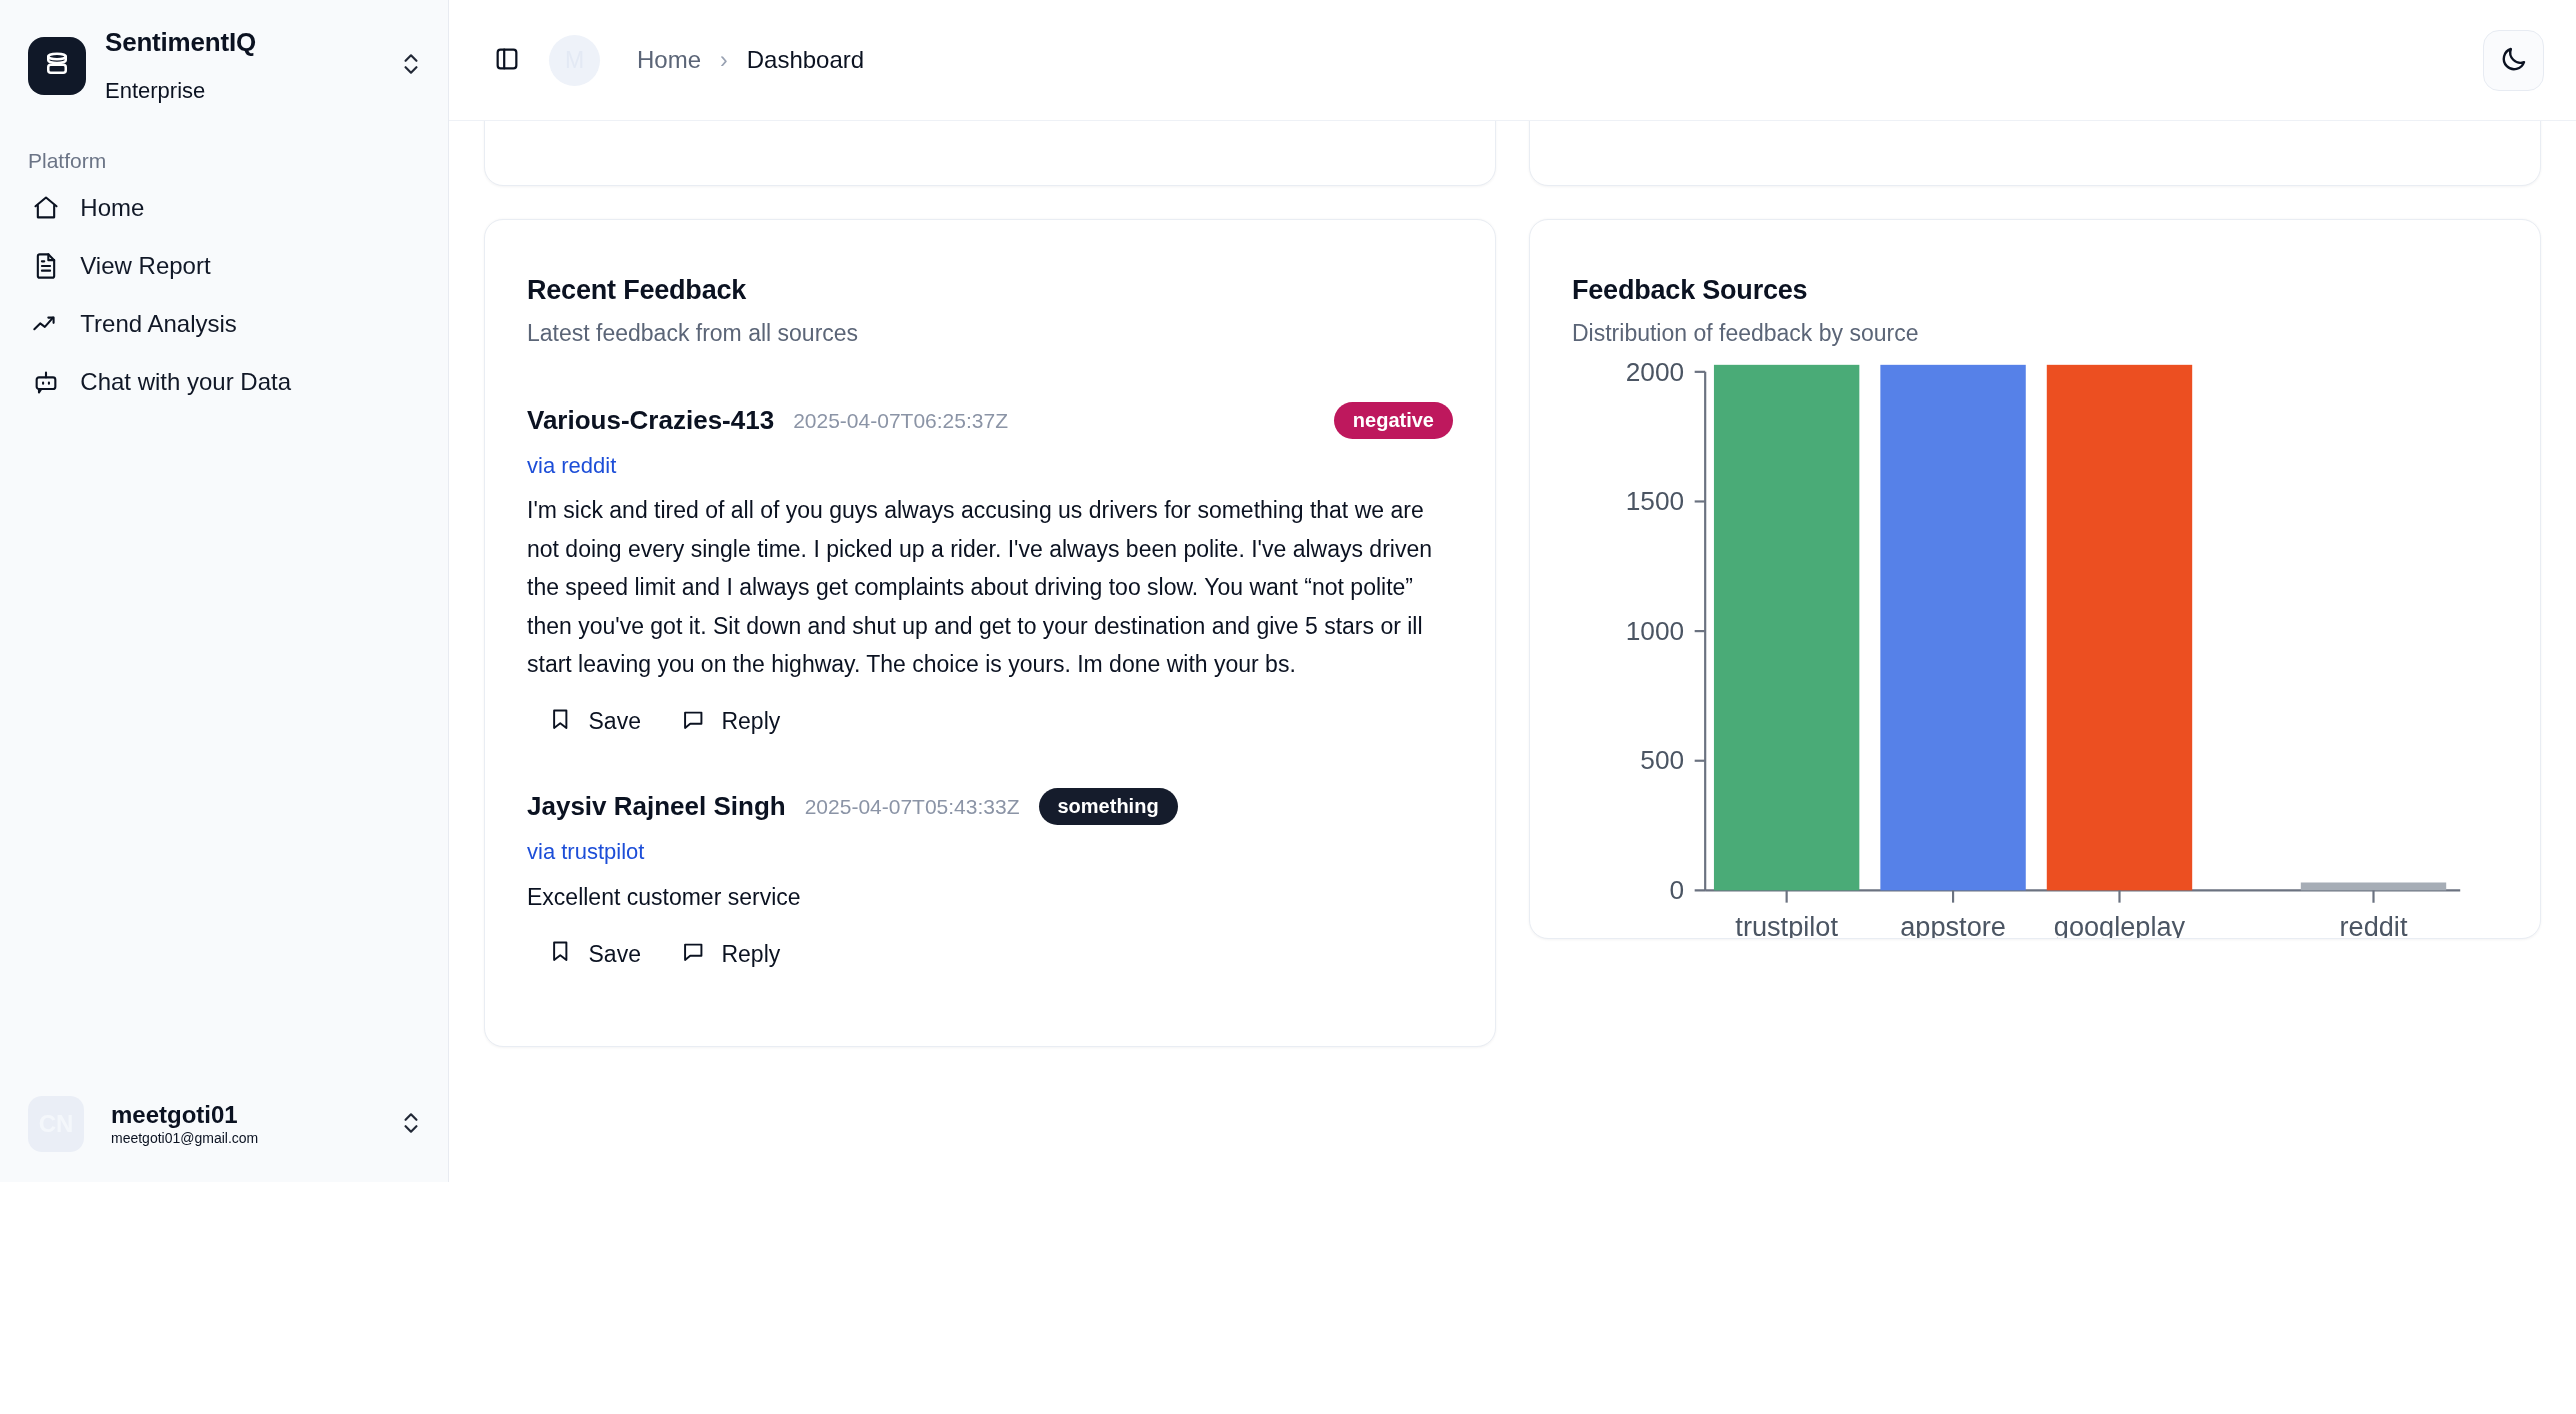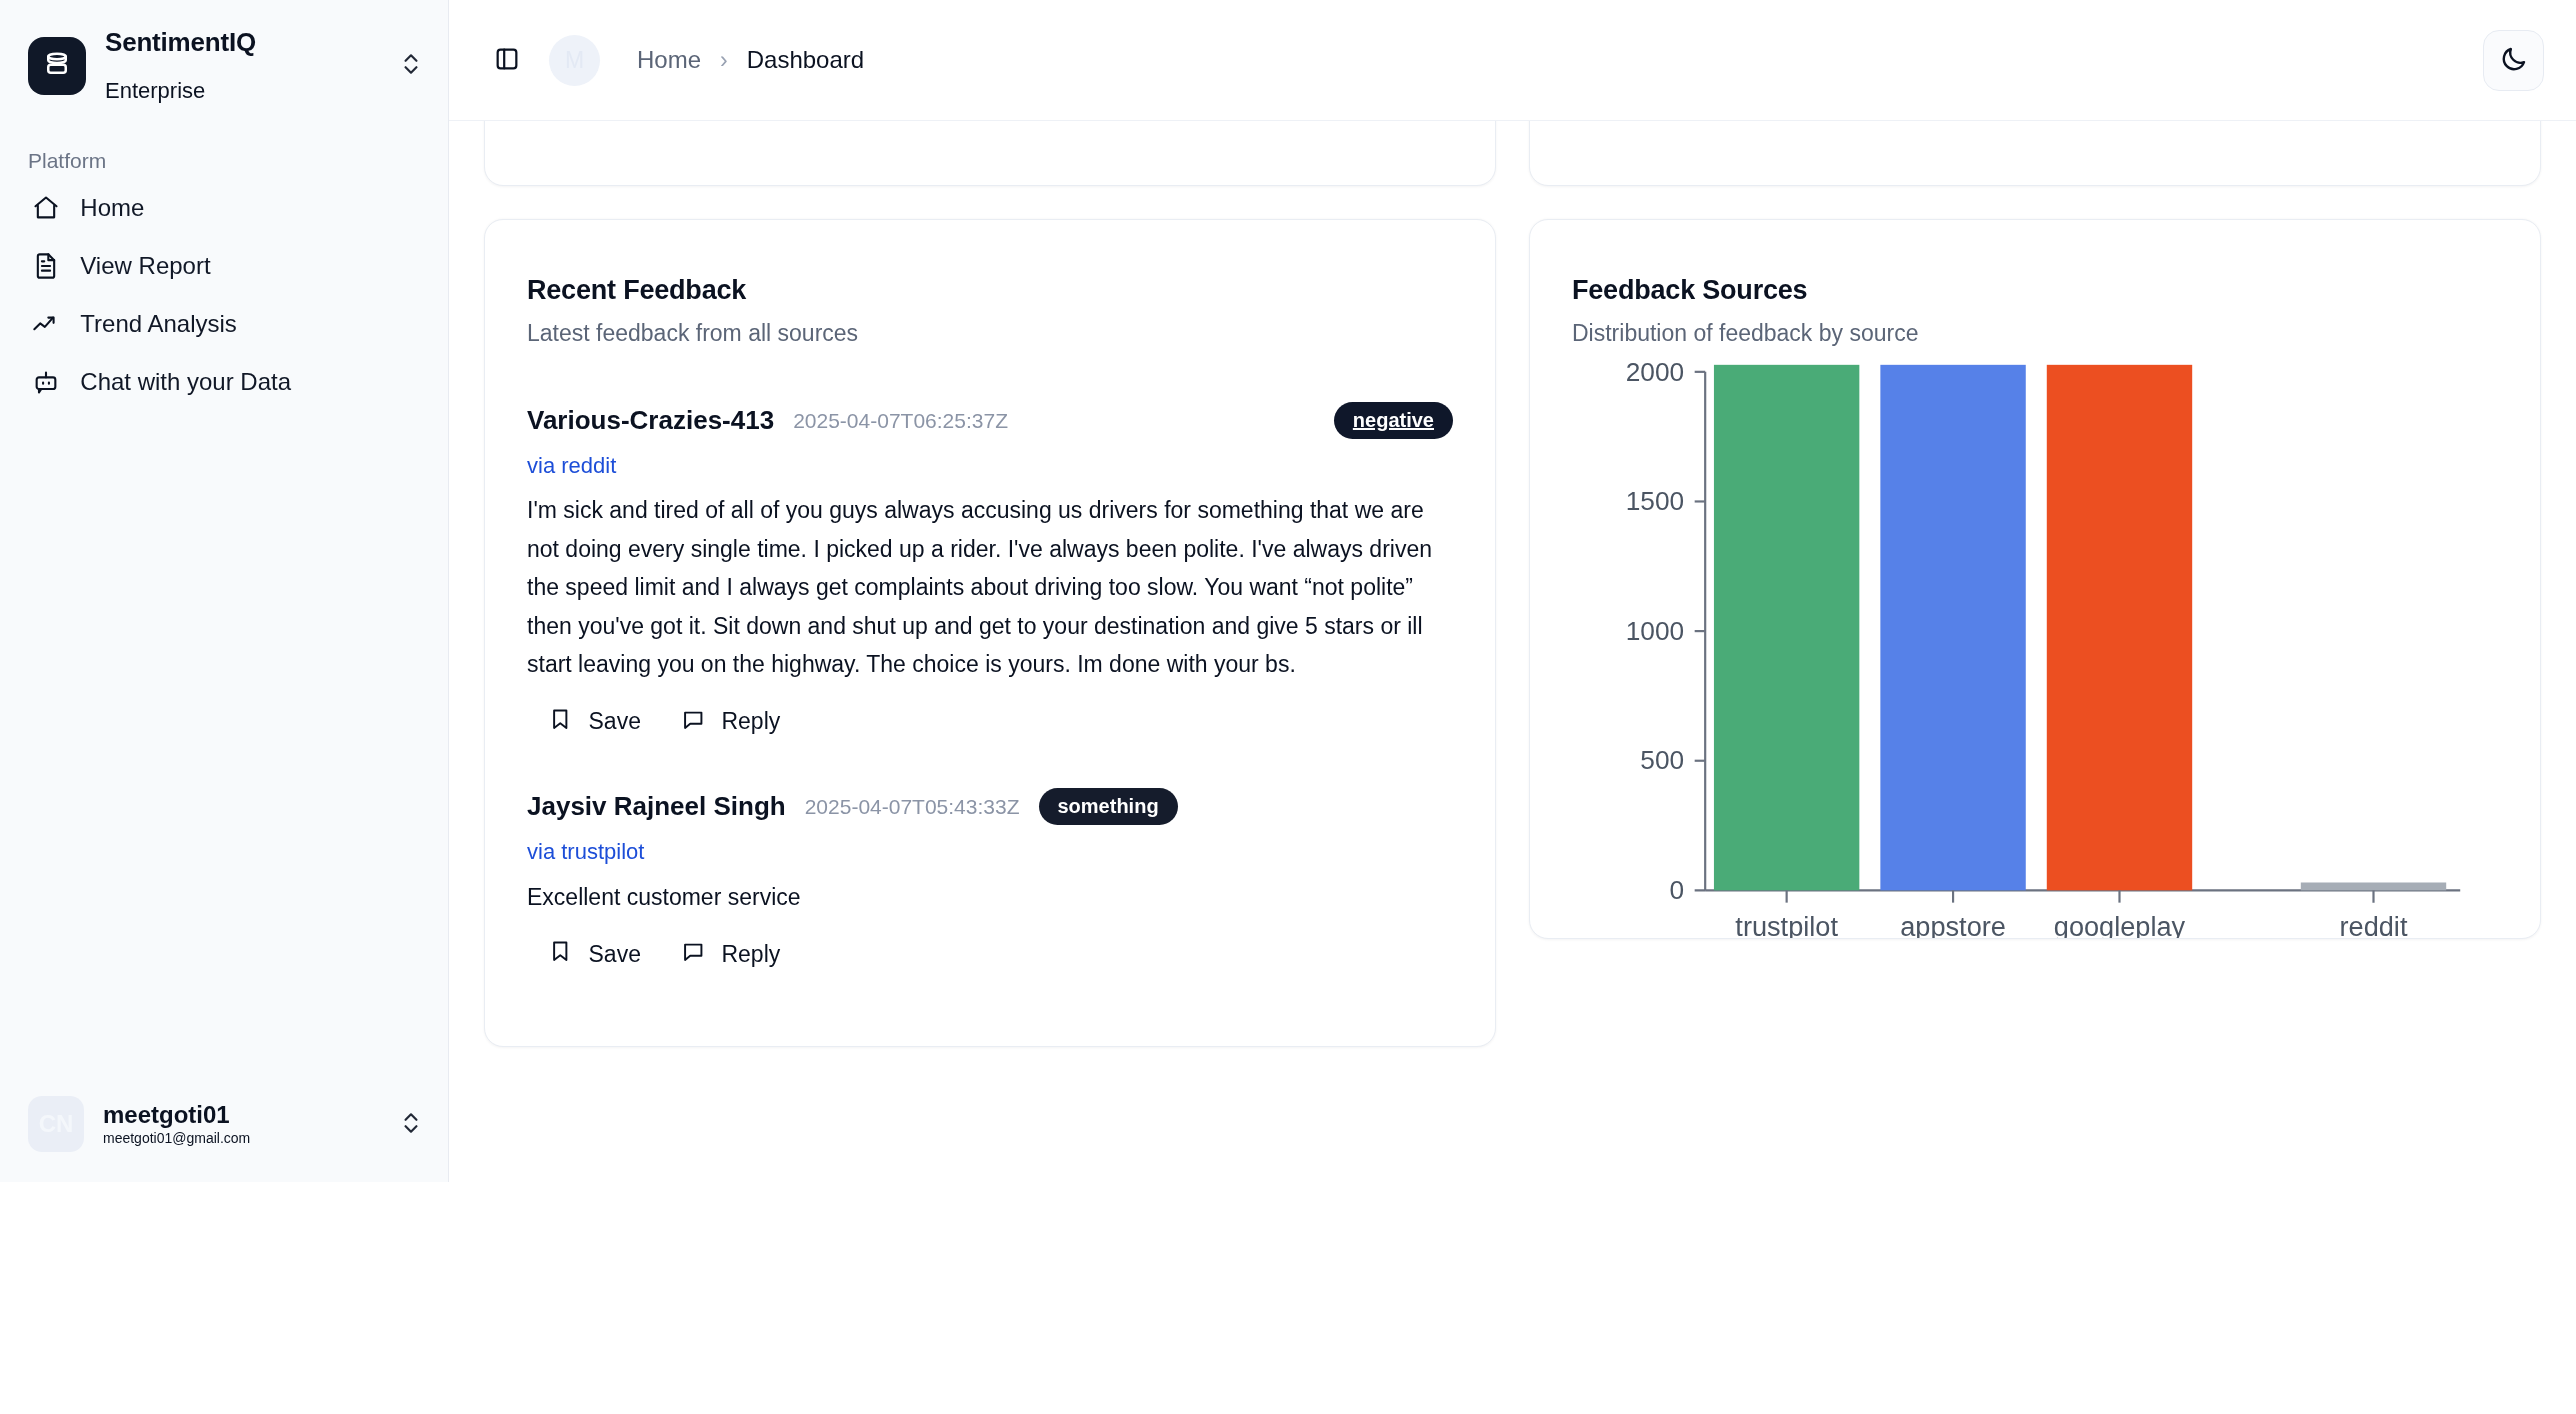--- a/index.html
+++ b/index.html
@@ -42,21 +42,21 @@
   .nav { display: flex; flex-direction: column; padding: 0 19px; gap: 5.3px; }
   .nav-item {
     display: flex; align-items: center; gap: 19px;
     padding: 11.4px 12.3px; border-radius: 10.5px;
     font-size: 24px; color: #111827; cursor: pointer;
   }
   .nav-icon { width: 30px; height: 30px; flex: 0 0 30px; display: flex; align-items: center; justify-content: center; }
 
   .sidebar-footer {
     margin-top: auto; padding: 0 24.5px 30px 28px;
-    display: flex; align-items: center; gap: 19px;
+    display: flex; align-items: center; gap: 27px;
   }
   .avatar-sq {
     width: 56px; height: 56px; border-radius: 14px; flex: 0 0 56px;
     background: #eaeef6; color: #f4f7fb;
     display: flex; align-items: center; justify-content: center;
     font-size: 24px; font-weight: 700;
   }
   .user-text { flex: 1 1 auto; line-height: 1.2; }
   .user-name { font-size: 24px; font-weight: 700; color: #0b1221; }
   .user-mail { font-size: 14px; color: #0b1221; }
@@ -120,21 +120,21 @@
   .fb-list { padding: 32px 42px 49px 42px; }
   .fb-item { padding-top: 23px; }
   .fb-item + .fb-item { padding-top: 51px; }
   .fb-row1 { display: flex; align-items: center; gap: 19px; }
   .fb-name { font-size: 26px; font-weight: 700; color: #0b1221; }
   .fb-time { font-size: 21px; color: #8b94a6; }
   .badge {
     padding: 6.1px 19px; border-radius: 875px;
     font-size: 20px; font-weight: 700; color: #ffffff; line-height: 1.25;
   }
-  .badge.negative { background: #0f172a; text-decoration: underline; }
+  .badge.negative { background: #be185d; }
   .badge.positive { background: #151c2c; }
   .badge-right { margin-left: auto; }
   .fb-via { font-size: 22px; color: #1d4ed8; margin-top: 14px; }
   .fb-body {
     font-size: 23px; color: #0b1221; line-height: 1.67; margin-top: 12.3px;
     max-width: 1034px;
   }
   .fb-actions { display: flex; gap: 40px; margin-top: 23px; padding-left: 21px; }
   .fb-action {
     display: flex; align-items: center; gap: 16px;

